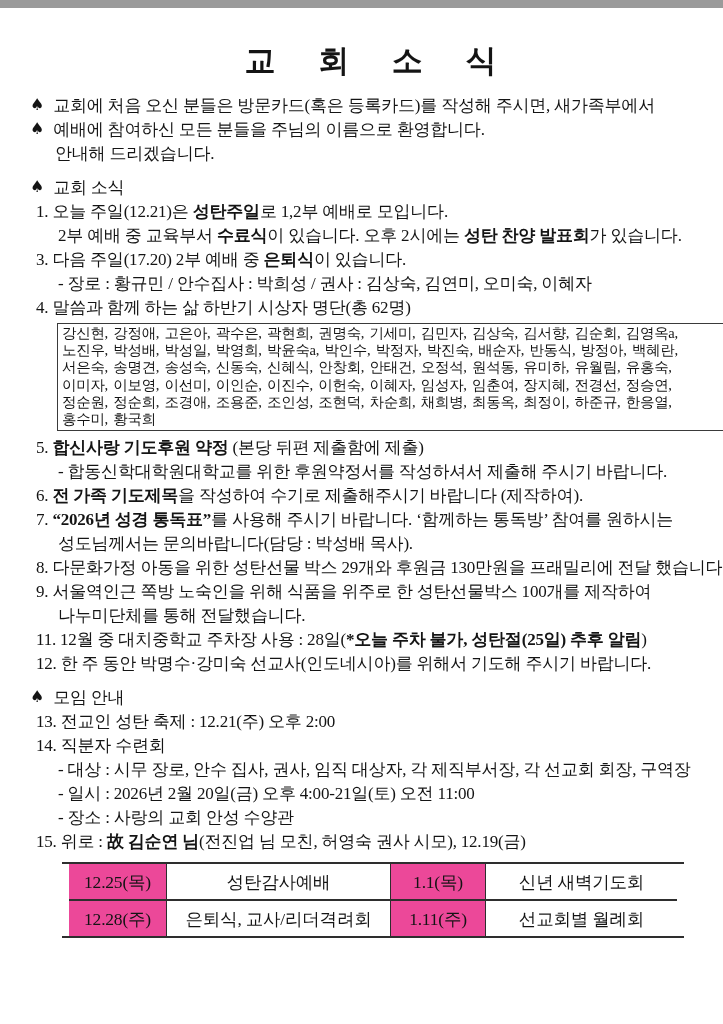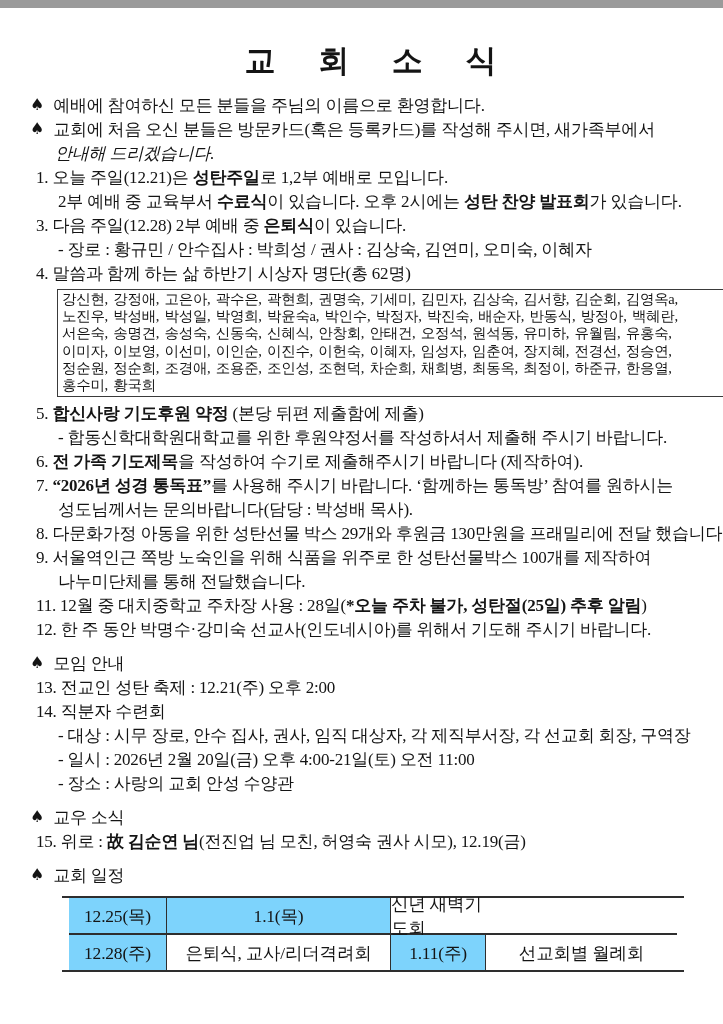--- a/index.html
+++ b/index.html
@@ -25,21 +25,21 @@
     white-space:nowrap;
   }
   .line{
     font-size:17px;
     line-height:24px;
     white-space:nowrap;
     letter-spacing:-0.2px;
   }
   .line .b{font-weight:bold;}
   .bullet{padding-left:2px;}
-  .cont{padding-left:27px;font-style:italic;}
+  .cont{padding-left:27px;}
   .item{padding-left:8px;}
   .sub{padding-left:30px;}
   .heading{padding-left:2px;margin-top:10px;}
   .spade{
     display:inline-block;
     font-family:"DejaVu Sans",sans-serif;
     font-size:16px;
     margin-right:9px;
     transform:translateY(-1px);
   }
@@ -70,34 +70,35 @@
     grid-template-columns:97px 224px 95px 1fr;
   }
   .srow:first-child{border-bottom:2px solid #2e2e2e;}
   .scell{
     height:35px;
     display:flex;align-items:center;justify-content:center;
     font-size:17.5px;
     letter-spacing:-0.2px;
   }
   .scell + .scell{border-left:1px solid #2e2e2e;}
-  .scell.hdr{background:#7dd3fc;}
+  .scell.hdr{background:#ec4899;}
 </style>
 </head>
 <body>
 
 <div class="page">
   <h1 class="doc-title">교 회 소 식</h1>
   <div id="bulletin-body">
+      <div class="line bullet"><span class="spade">♠</span><span>교회에 처음 오신 분들은 방문카드(혹은 등록카드)를 작성해 주시면, 새가족부에서</span></div>
       <div class="line bullet"><span class="spade">♠</span><span>예배에 참여하신 모든 분들을 주님의 이름으로 환영합니다.</span></div>
-      <div class="line bullet"><span class="spade">♠</span><span>교회에 처음 오신 분들은 방문카드(혹은 등록카드)를 작성해 주시면, 새가족부에서</span></div>
       <div class="line cont"><span>안내해 드리겠습니다.</span></div>
+      <div class="line heading"><span class="spade">♠</span><span>교회 소식</span></div>
       <div class="line item"><span>1.  오늘 주일(12.21)은 </span><span class="b">성탄주일</span><span>로 1,2부 예배로 모입니다.</span></div>
       <div class="line sub"><span>2부 예배 중 교육부서 </span><span class="b">수료식</span><span>이 있습니다. 오후 2시에는 </span><span class="b">성탄 찬양 발표회</span><span>가 있습니다.</span></div>
-      <div class="line item"><span>3. 다음 주일(12.28) 2부 예배 중 </span><span class="b">은퇴식</span><span>이 있습니다.</span></div>
+      <div class="line item"><span>3. 다음 주일(17.20) 2부 예배 중 </span><span class="b">은퇴식</span><span>이 있습니다.</span></div>
       <div class="line sub"><span>- 장로 : 황규민 / 안수집사 : 박희성 / 권사 : 김상숙, 김연미, 오미숙, 이혜자</span></div>
       <div class="line item"><span>4. 말씀과 함께 하는 삶 하반기 시상자 명단(총 62명)</span></div>
       <div class="name-box">
         <div class="name-row">강신현, 강정애, 고은아, 곽수은, 곽현희, 권명숙, 기세미, 김민자, 김상숙, 김서향, 김순회, 김영옥a,</div>
         <div class="name-row">노진우, 박성배, 박성일, 박영희, 박윤숙a, 박인수, 박정자, 박진숙, 배순자, 반동식, 방정아, 백혜란,</div>
         <div class="name-row">서은숙, 송명견, 송성숙, 신동숙, 신혜식, 안창회, 안태건, 오정석, 원석동, 유미하, 유월림, 유홍숙,</div>
         <div class="name-row">이미자, 이보영, 이선미, 이인순, 이진수, 이헌숙, 이혜자, 임성자, 임춘여, 장지혜, 전경선, 정승연,</div>
         <div class="name-row">정순원, 정순희, 조경애, 조용준, 조인성, 조현덕, 차순희, 채희병, 최동옥, 최정이, 하준규, 한응열,</div>
         <div class="name-row">홍수미, 황국희</div>
       </div>
@@ -110,26 +111,25 @@
       <div class="line item"><span>9. 서울역인근 쪽방 노숙인을 위해 식품을 위주로 한 성탄선물박스 100개를 제작하여</span></div>
       <div class="line sub"><span>나누미단체를 통해 전달했습니다.</span></div>
       <div class="line item"><span>11. 12월 중 대치중학교 주차장 사용 : 28일(</span><span class="b">*오늘 주차 불가, 성탄절(25일) 추후 알림</span><span>)</span></div>
       <div class="line item"><span>12. 한 주 동안 박명수·강미숙 선교사(인도네시아)를 위해서 기도해 주시기 바랍니다.</span></div>
       <div class="line heading"><span class="spade">♠</span><span>모임 안내</span></div>
       <div class="line item"><span>13. 전교인 성탄 축제 : 12.21(주) 오후 2:00</span></div>
       <div class="line item"><span>14. 직분자 수련회</span></div>
       <div class="line sub"><span>- 대상 : 시무 장로, 안수 집사, 권사, 임직 대상자, 각 제직부서장, 각 선교회 회장, 구역장</span></div>
       <div class="line sub"><span>- 일시 : 2026년 2월 20일(금)  오후 4:00-21일(토) 오전 11:00</span></div>
       <div class="line sub"><span>- 장소 : 사랑의 교회 안성 수양관</span></div>
-      <div class="line heading"><span class="spade">♠</span><span>교우 소식</span></div>
       <div class="line item"><span>15. 위로 : </span><span class="b">故 김순연 님</span><span>(전진업 님 모친,  허영숙 권사 시모),  12.19(금)</span></div>
-      <div class="line heading"><span class="spade">♠</span><span>교회 일정</span></div>
       <div class="sched">
         <div class="srow">
           <div class="scell hdr">12.25(목)</div>
+          <div class="scell">성탄감사예배</div>
           <div class="scell hdr">1.1(목)</div>
           <div class="scell">신년 새벽기도회</div>
         </div>
         <div class="srow">
           <div class="scell hdr">12.28(주)</div>
           <div class="scell">은퇴식,  교사/리더격려회</div>
           <div class="scell hdr">1.11(주)</div>
           <div class="scell">선교회별 월례회</div>
         </div>
       </div>

